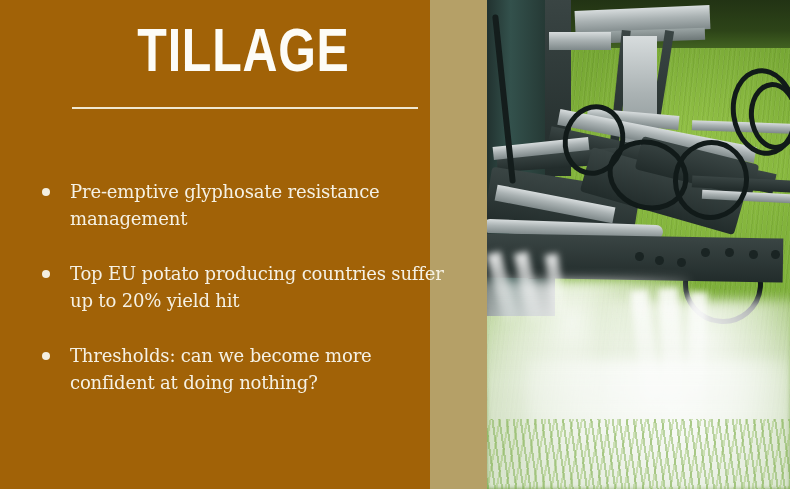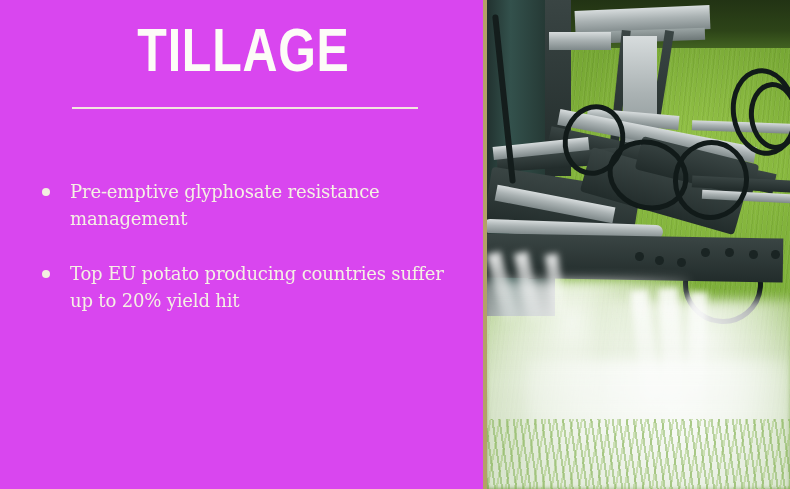--- a/index.html
+++ b/index.html
@@ -14,23 +14,23 @@
     overflow: hidden;
     font-family: "Liberation Sans", sans-serif;
     background: #b5a067;
   }
 
   
   .panel {
     position: absolute;
     left: 0;
     top: 0;
-    width: 483px;
+    width: 430px;
     height: 489px;
-    background: #d946ef;
+    background: #a16207;
     box-sizing: border-box;
   }
 
   .title {
     position: absolute;
     left: 0;
     top: 14px;
     width: 487px;
     text-align: center;
     color: #fdfcf7;
@@ -199,20 +199,24 @@
       <div class="bullet-row">
         <span class="bullet-dot"></span>
         <div class="bullet-text">Pre-emptive glyphosate resistance management</div>
       </div>
 
       <div class="bullet-row">
         <span class="bullet-dot"></span>
         <div class="bullet-text">Top EU potato producing countries suffer up to 20% yield hit</div>
       </div>
 
+      <div class="bullet-row">
+        <span class="bullet-dot"></span>
+        <div class="bullet-text">Thresholds: can we become more confident at doing nothing?</div>
+      </div>
 
     </div>
   </div>
 
   <div class="photo">
 
     <div class="field-trees"></div>
     <div class="field-grass"></div>
     <div class="grass-speck"></div>
 

